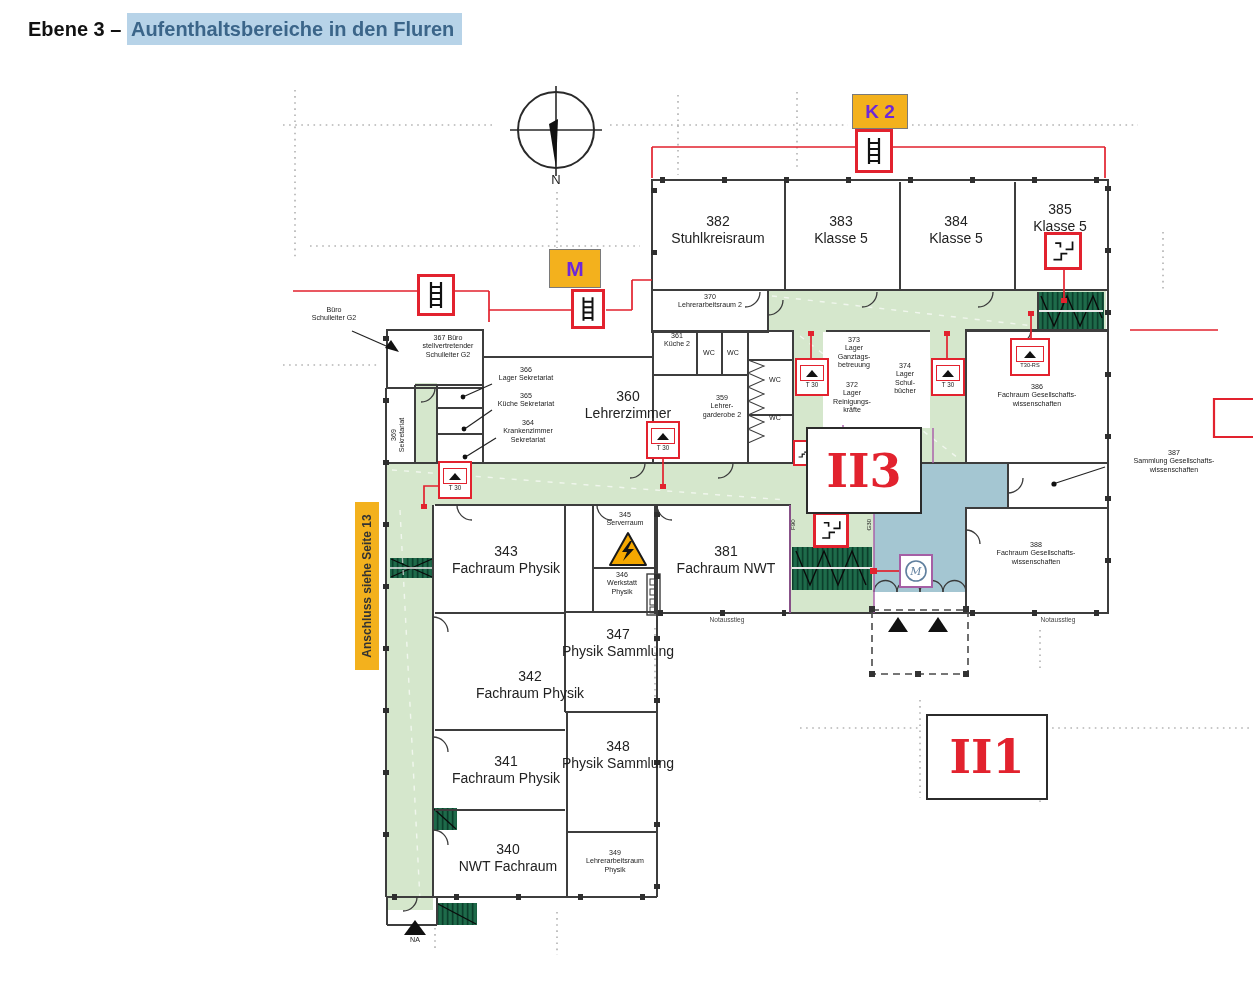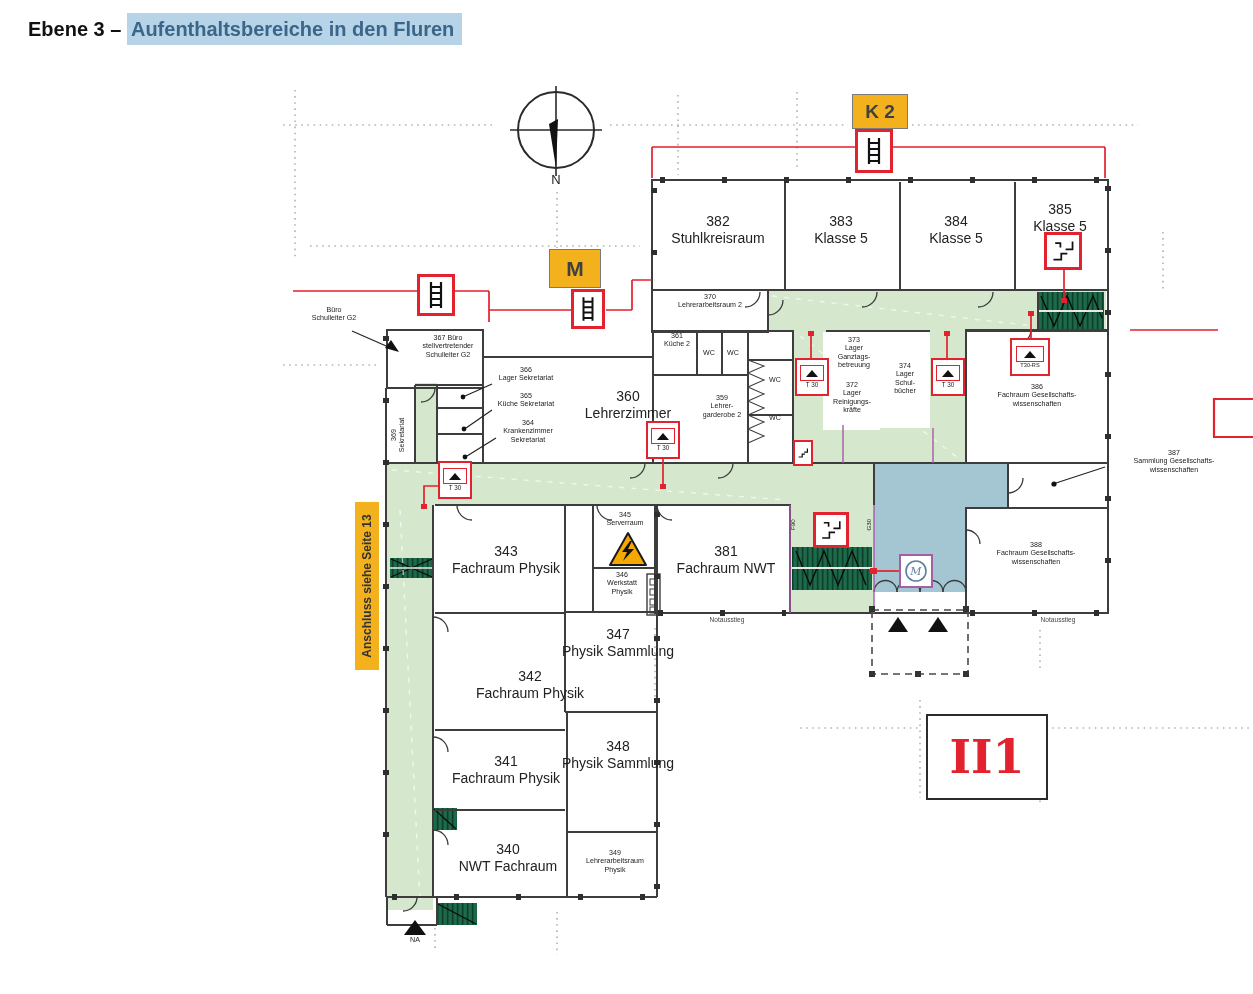--- a/index.html
+++ b/index.html
@@ -4,21 +4,21 @@
 <style>
   html,body{margin:0;padding:0;background:#fff;}
   #canvas{position:relative;width:1253px;height:994px;background:#fff;overflow:hidden;
           font-family:"Liberation Sans",sans-serif;}
   #plan-svg{position:absolute;left:0;top:0;}
   .rl{position:absolute;font-size:14px;line-height:1.18;color:#222;text-align:center;
       white-space:pre-line;}
   .sm{font-size:7.1px;}
   .tiny{font-size:6.6px;color:#444;}
   .rot{transform:rotate(-90deg);}
-  .marker{position:absolute;background:#f3b11d;border:1px solid #7a7a7a;color:#404040;
+  .marker{position:absolute;background:#f3b11d;border:1px solid #7a7a7a;color:#6d28d9;
           font-weight:bold;display:flex;align-items:center;justify-content:center;}
   .zone{position:absolute;background:#fff;border:2px solid #2b2b2b;color:#e2222e;
         font-family:"DejaVu Serif",serif;font-weight:bold;display:flex;align-items:center;
         justify-content:center;}
   .icbx{position:absolute;background:#fff;border:3px solid #e2222e;box-sizing:border-box;
         display:flex;flex-direction:column;align-items:center;justify-content:center;gap:1px;}
   .icbx .dl{font-size:6.3px;color:#222;line-height:1;white-space:nowrap;}
   .t30in{border:1.5px solid #e2222e;width:22px;height:14px;display:flex;align-items:center;
          justify-content:center;}
   #title{position:absolute;left:28px;top:18px;font-size:20px;font-weight:bold;color:#111;
@@ -413,15 +413,16 @@
     </svg>
   </div>
 
   <div class="icbx" style="left:899px;top:554px;width:34px;height:34px;border:2.5px solid #a55fa5;">
     <svg width="26" height="26" viewBox="0 0 26 26">
       <circle cx="13" cy="13" r="10" stroke="#5f7f9e" stroke-width="1.6" fill="none"></circle>
       <text x="13" y="17" text-anchor="middle" font-size="11" font-family="DejaVu Serif, serif" font-style="italic" fill="#5f7f9e">M</text>
     </svg>
   </div>
 
+  <div class="zone" style="left:806px;top:427px;width:112px;height:83px;font-size:46px;">II3</div>
   <div class="zone" style="left:926px;top:714px;width:118px;height:82px;font-size:46px;">II1</div>
 
 </div>
 
 </body></html>

